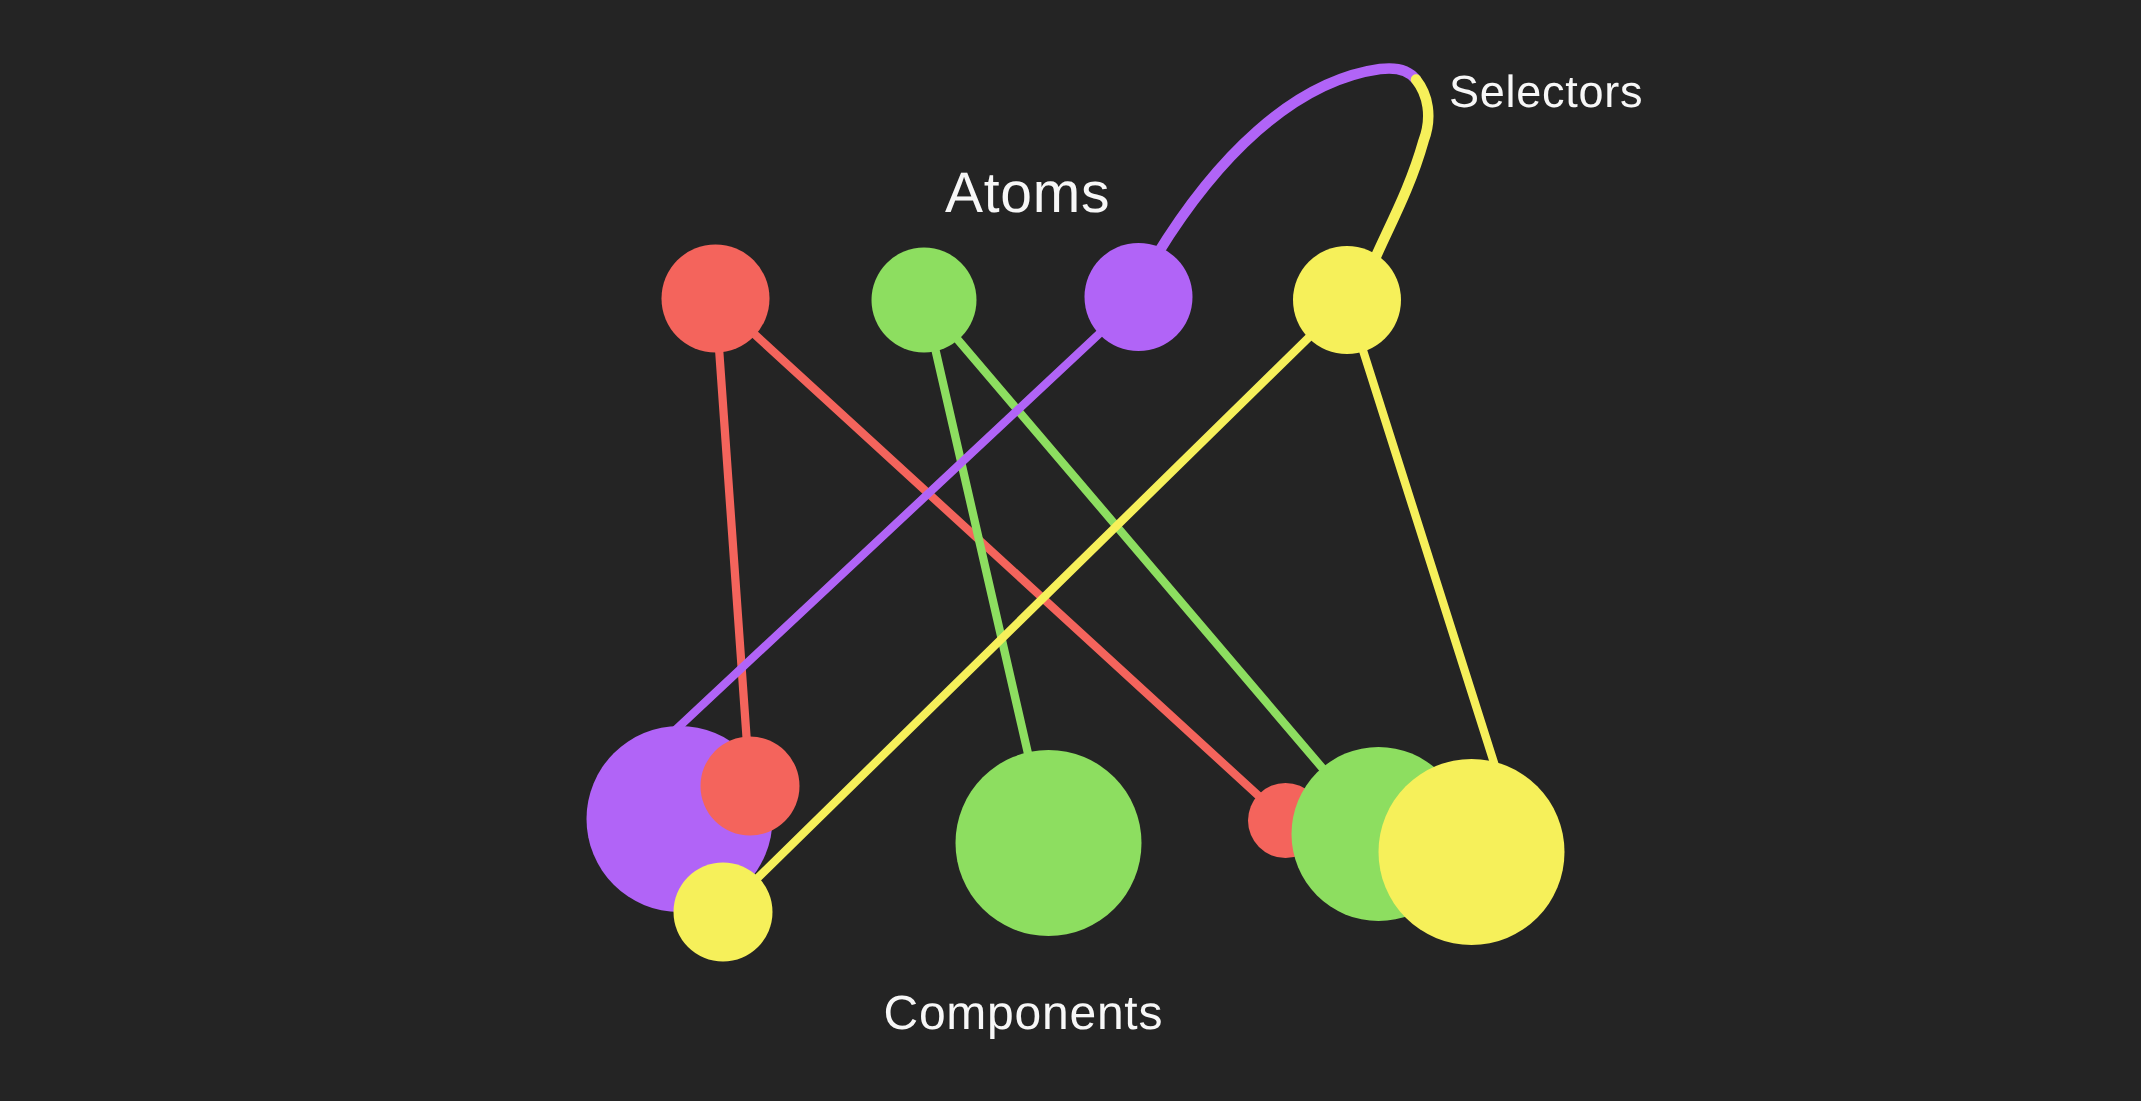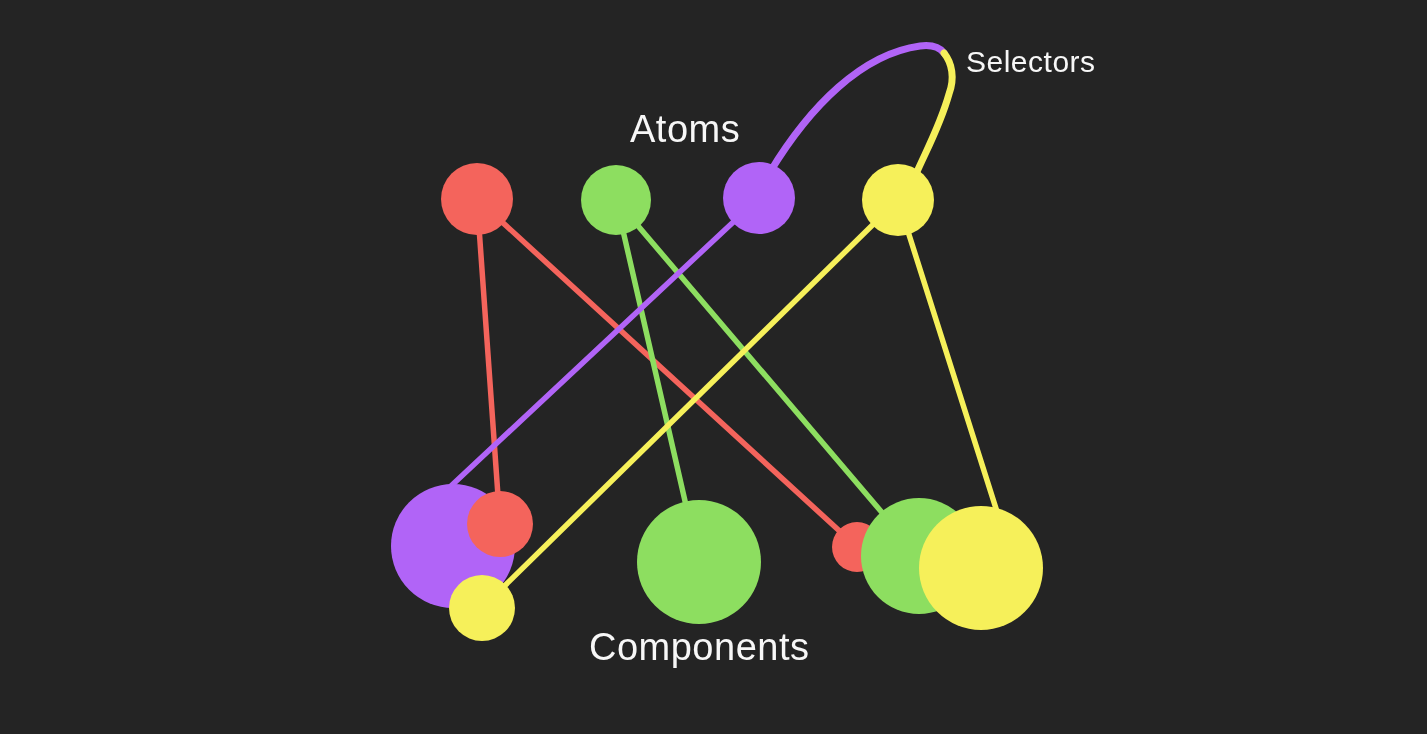--- a/index.html
+++ b/index.html
@@ -23,21 +23,21 @@
   .diagram-label {
     position: absolute;
     color: #f7f7f7;
     font-weight: 500;
     letter-spacing: 0.5px;
     white-space: nowrap;
     user-select: none;
   }
   .label-atoms      { left: 630px; top: 108px; font-size: 38px; }
   .label-selectors  { left: 966px; top: 45px;  font-size: 30px; }
-  .label-components { left: 589px; top: 626px; font-size: 38px; }
+  .label-components { left: 589px; top: 657px; font-size: 32px; }
 </style>
 </head>
 <body>
 
 <div class="stage">
   <svg class="graph" width="1427" height="734" viewBox="0 0 1427 734" xmlns="http://www.w3.org/2000/svg">
       <line x1="477" y1="199" x2="500" y2="524" stroke="#f4645c" stroke-width="5.5" stroke-linecap="round"></line>
       <line x1="477" y1="199" x2="857" y2="547" stroke="#f4645c" stroke-width="5.5" stroke-linecap="round"></line>
       <line x1="616" y1="200" x2="699" y2="562" stroke="#8dde60" stroke-width="5.5" stroke-linecap="round"></line>
       <line x1="616" y1="200" x2="919" y2="556" stroke="#8dde60" stroke-width="5.5" stroke-linecap="round"></line>

